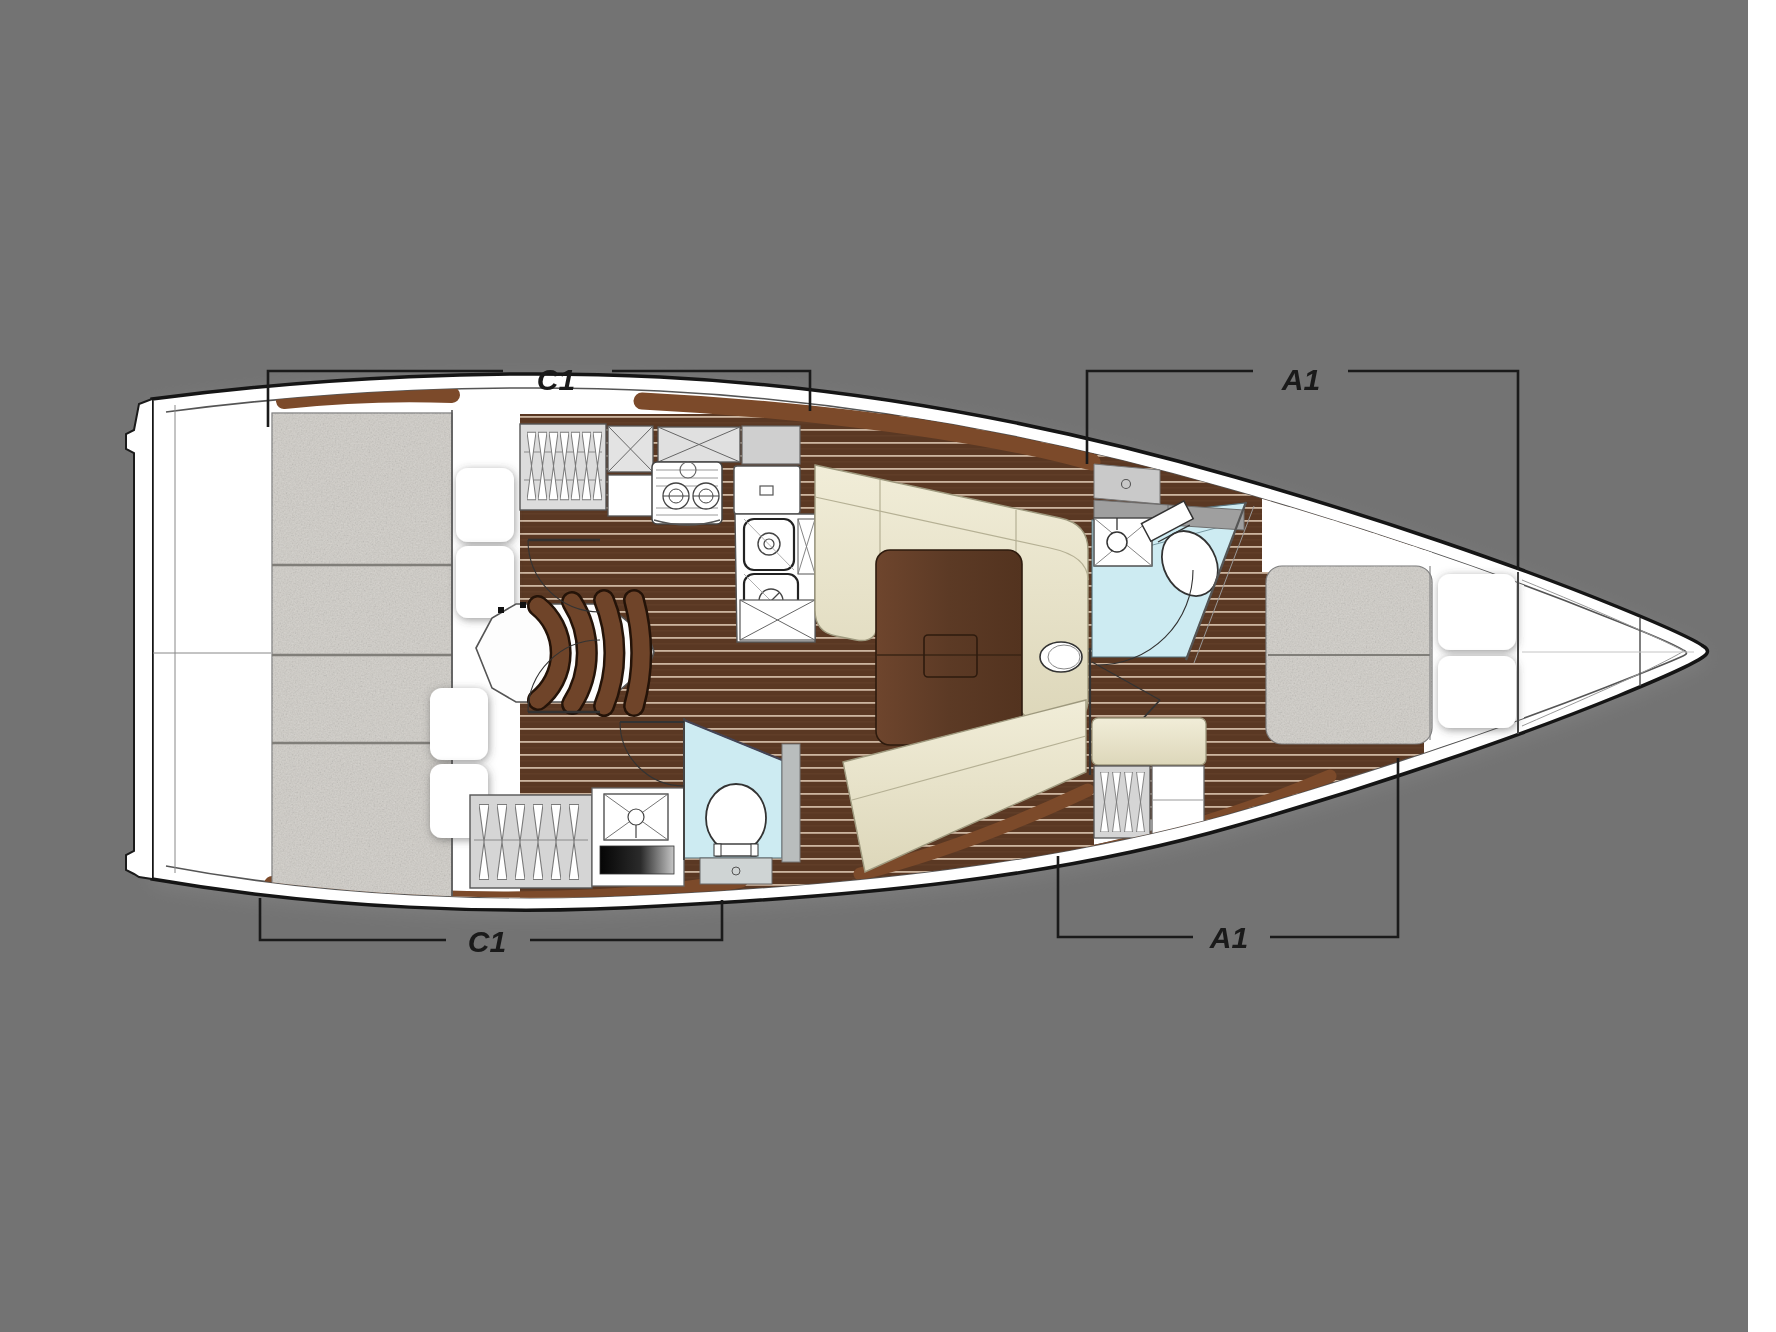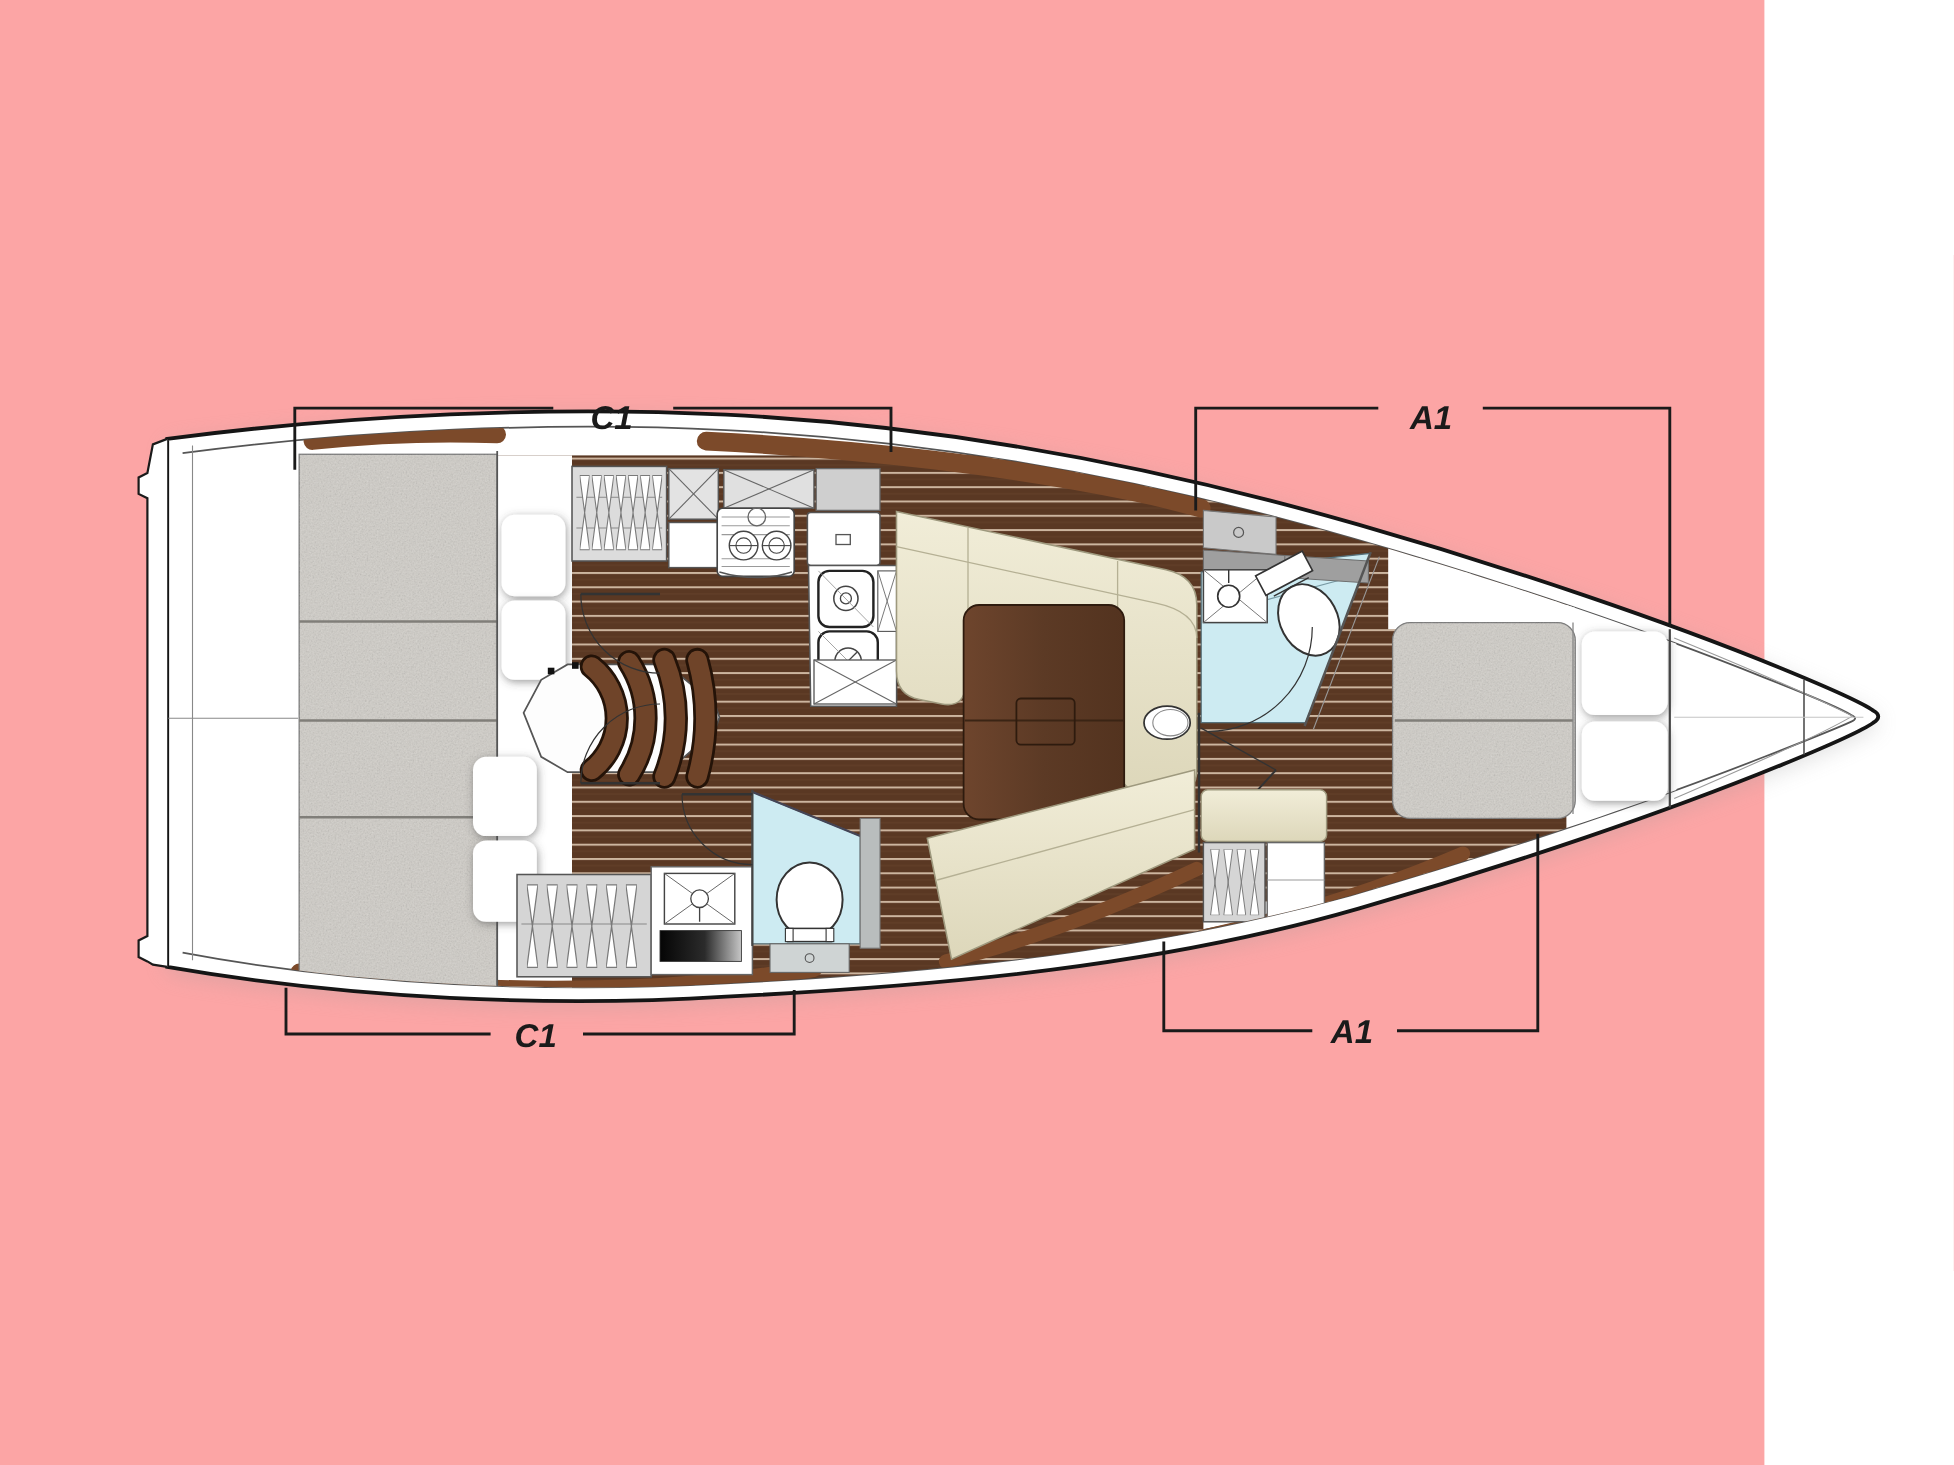--- a/index.html
+++ b/index.html
@@ -1,16 +1,16 @@
 <!DOCTYPE html>
 <html><head>
 <meta charset="utf-8">
 <style>
   html,body{margin:0;padding:0;background:#ffffff;}
-  .stage{width:1604px;height:1332px;position:relative;background:#fca5a5;}
+  .stage{width:1748px;height:1332px;position:relative;background:#737373;}
   svg{display:block;}
   .lbl{font:italic 700 30px "Liberation Sans", sans-serif;fill:#1a1a1a;}
   .bracket{stroke:#1a1a1a;stroke-width:2.6;fill:none;}
   .wall{stroke:#333;fill:none;}
   .thin{stroke:#888;stroke-width:1;fill:none;}
 </style>
 </head>
 <body>
 
 <div class="stage">

